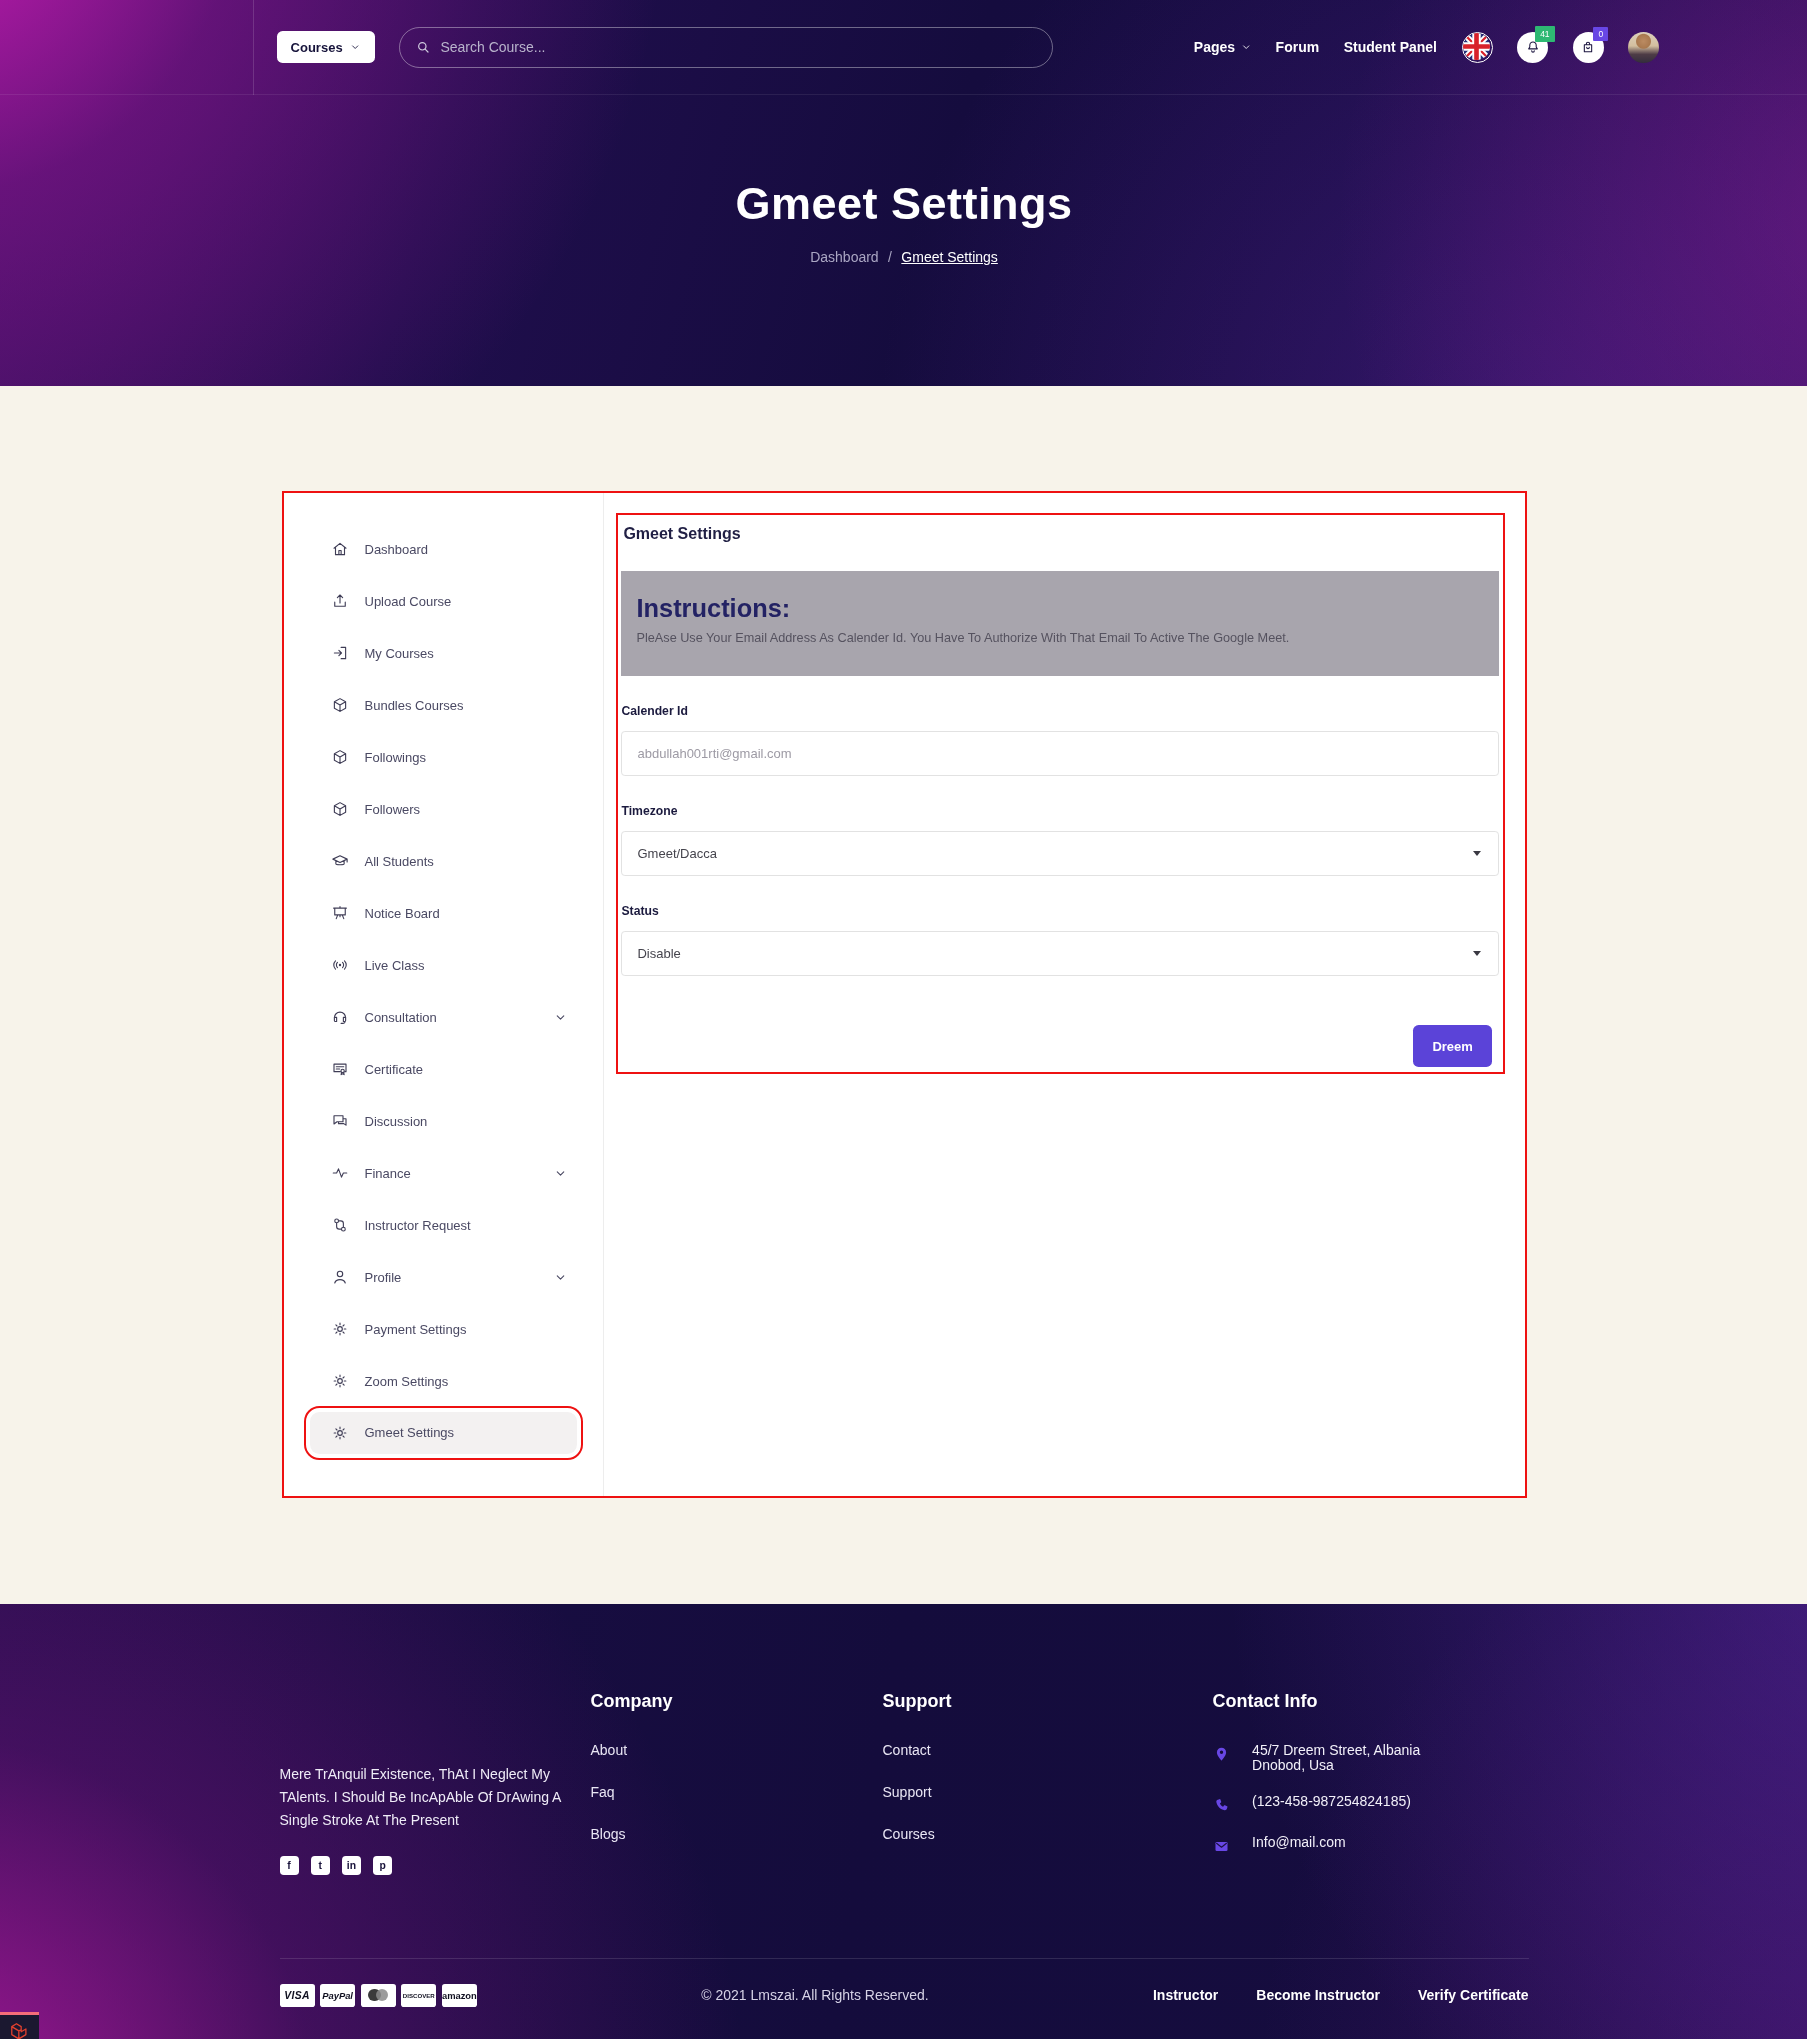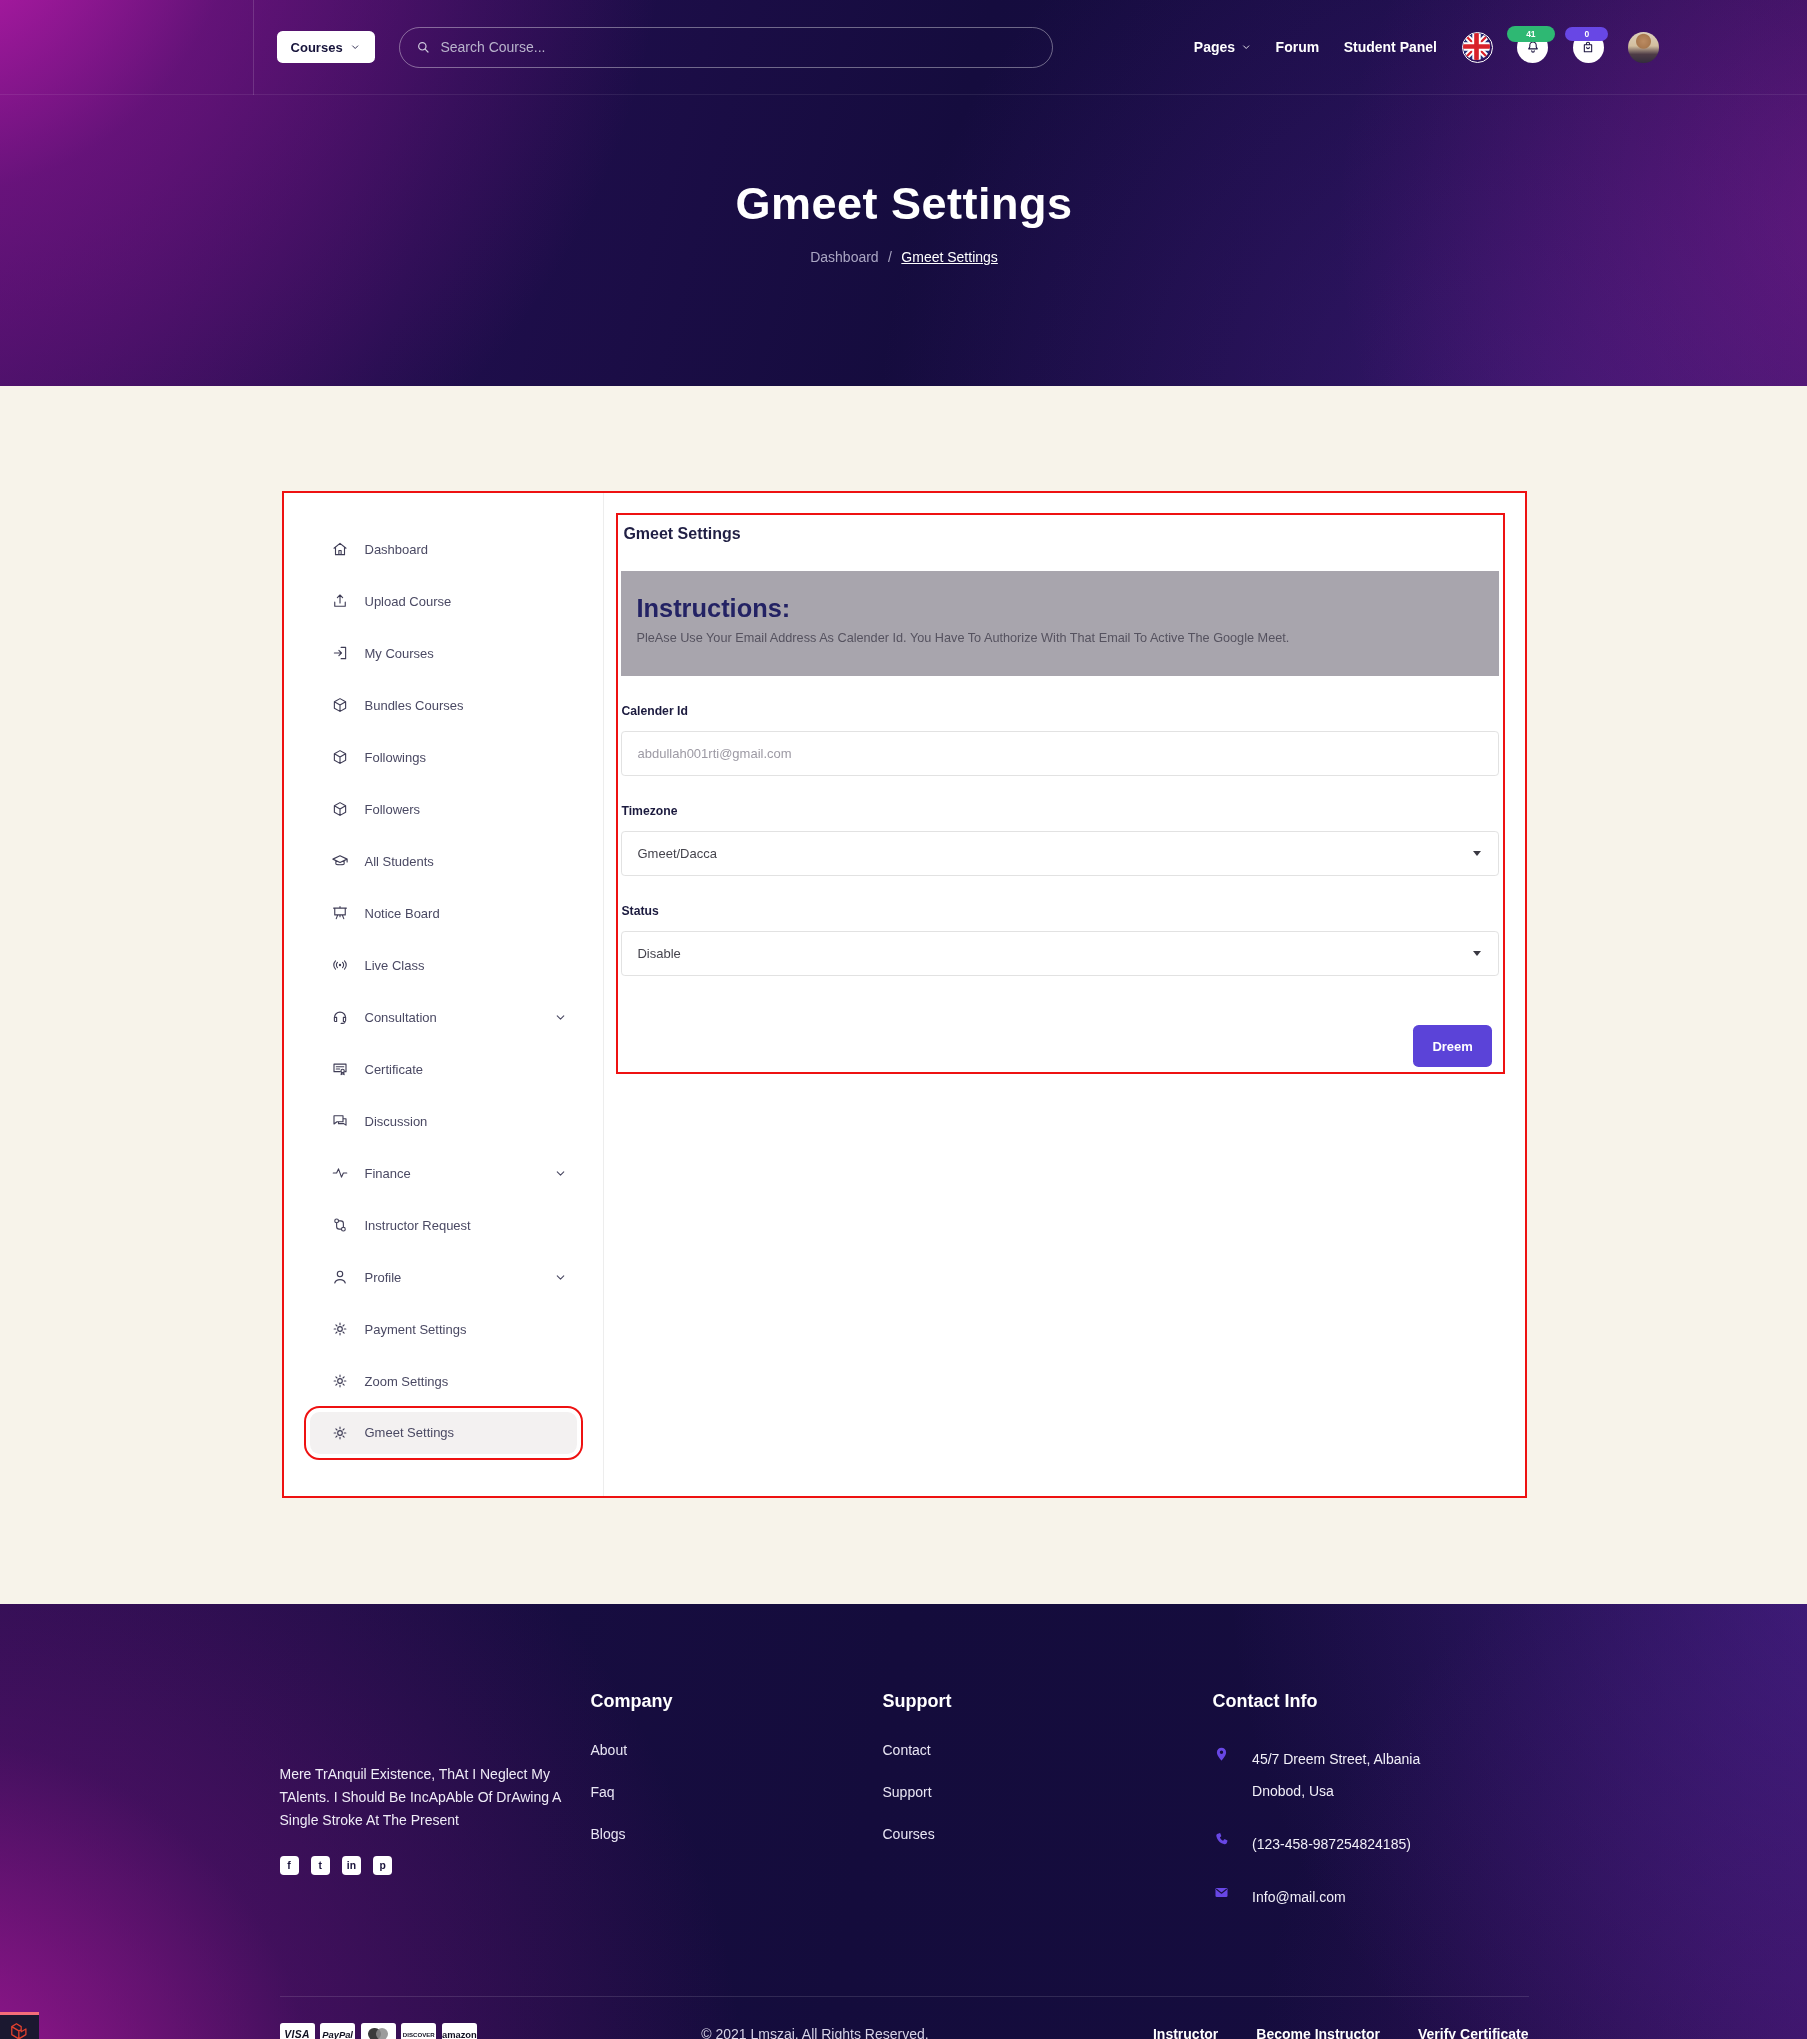--- a/index.html
+++ b/index.html
@@ -20,21 +20,21 @@
   .courses-btn svg { width:10.4px; height:10.4px; color:#16133a; }
   .searchbar { margin-left:24.5px; width:654px; height:41px; border:0.9px solid rgba(255,255,255,.38); border-radius:21px; display:flex; align-items:center; padding:0 9.4px 0 15px; gap:9.4px; }
   .searchbar svg { width:16px; height:16px; color:#cfcade; flex:none; }
   .searchbar input { flex:1; background:transparent; border:none; outline:none; color:#e6e2f2; font-size:14px; font-family:inherit; }
   .searchbar input::placeholder { color:#b9b4cc; }
   .nav-right { margin-left:auto; display:flex; align-items:center; gap:24.5px; }
   .nav-link { color:#fff; font-weight:bold; font-size:14px; display:flex; align-items:center; gap:5.6px; cursor:pointer; white-space:nowrap; }
   .nav-link svg { width:10.4px; height:10.4px; }
   .icon-circle { width:31px; height:31px; background:#fff; border-radius:50%; display:flex; align-items:center; justify-content:center; position:relative; color:#1c1640; cursor:pointer; flex:none; }
   .icon-circle svg { width:16px; height:16px; }
-  .badge { position:absolute; top:-5.6px; right:-6.6px; background:#2eb873; color:#fff; font-size:8.5px; font-weight:bold; border-radius:8px; min-width:16px; height:16px; display:flex; align-items:center; justify-content:center; padding:0 19px; }
+  .badge { position:absolute; top:-5.6px; right:-6.6px; background:#2eb873; color:#fff; font-size:8.5px; font-weight:normal; border-radius:1px; min-width:16px; height:16px; display:flex; align-items:center; justify-content:center; padding:0 5px; }
   .badge.purple { background:#6847e5; min-width:14px; height:14px; top:-4.7px; right:-4.7px; }
   .flag { width:31px; height:31px; border-radius:50%; overflow:hidden; flex:none; cursor:pointer; border:1.9px solid #fff; }
   .avatar { width:31px; height:31px; border-radius:50%; flex:none; cursor:pointer;
     background: radial-gradient(circle at 50% 30%, #bb8b62 0%, #a9794f 26%, rgba(0,0,0,0) 30%),
                 linear-gradient(180deg,#ddd0bc 0%,#d3bf9f 45%,#4e3c46 72%,#332d3c 100%); }
   .hero-title { text-align:center; margin-top:83px; font-size:45px; font-weight:bold; letter-spacing:0.5px; }
   .breadcrumb { margin-top:19px; display:flex; justify-content:center; gap:9.4px; font-size:14px; color:#aaa6c3; }
   .breadcrumb .current { color:#fff; text-decoration:underline; cursor:pointer; }
   .breadcrumb .bc-link { cursor:pointer; }
 
@@ -69,21 +69,21 @@
       radial-gradient(circle at 101% 103%, rgba(122,30,160,.35) 0%, transparent 30%),
       linear-gradient(100deg,#1c0e47 0%,#140c3c 48%,#170d41 100%);
   }
   .footer-grid { width:1249px; margin:0 auto; display:grid; grid-template-columns:311px 292px 330px 316px; }
   .f-about { margin-top:72px; width:287px; font-size:14px; line-height:22.6px; color:#efecf7; }
   .social-row { margin-top:24.5px; display:flex; gap:12.2px; }
   .social-btn { width:19px; height:19px; background:#fff; border-radius:3.8px; color:#18123a; font-size:10.4px; font-weight:bold; display:flex; align-items:center; justify-content:center; cursor:pointer; }
   .f-col h3 { font-size:18px; font-weight:bold; }
   .f-links { list-style:none; margin-top:30px; }
   .f-links li { height:42px; font-size:14px; color:#e9e6f4; cursor:pointer; }
-  .contact-row { display:flex; gap:22.6px; font-size:14px; line-height:32px; color:#f2f0f9; }
+  .contact-row { display:flex; gap:22.6px; font-size:14px; line-height:15px; color:#f2f0f9; }
   .contact-row svg { width:17px; height:17px; color:#6847e5; flex:none; margin-top:2.8px; }
   .contact-row + .contact-row { margin-top:21px; }
   .contact-list { margin-top:31px; }
   .footer-divider { width:1249px; margin:83px auto 0; border:none; border-top:0.9px solid rgba(255,255,255,.12); }
   .footer-bottom { width:1249px; margin:25.4px auto 0; display:flex; align-items:center; justify-content:space-between; }
   .pay-row { display:flex; gap:5.6px; }
   .pay-badge { width:35px; height:22.6px; background:#fff; border-radius:2.8px; display:flex; align-items:center; justify-content:center; overflow:hidden; }
   .pay-visa { font-size:10.4px; font-weight:900; font-style:italic; letter-spacing:0.3px; color:#101020; }
   .pay-paypal { font-size:9.4px; font-weight:bold; font-style:italic; color:#101020; }
   .pay-discover { font-size:6.1px; font-weight:bold; color:#101020; }

